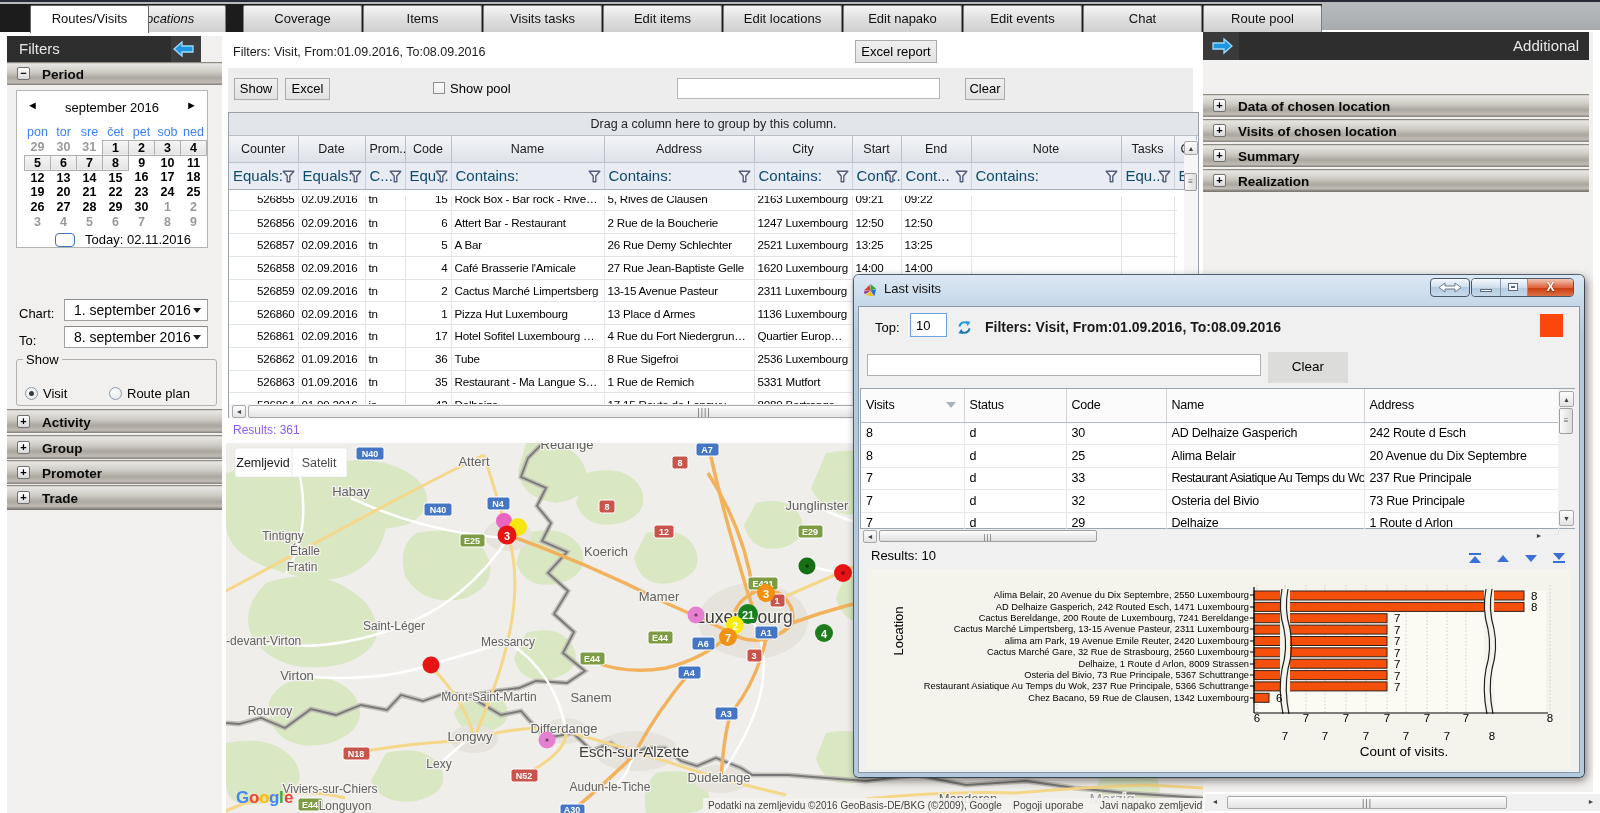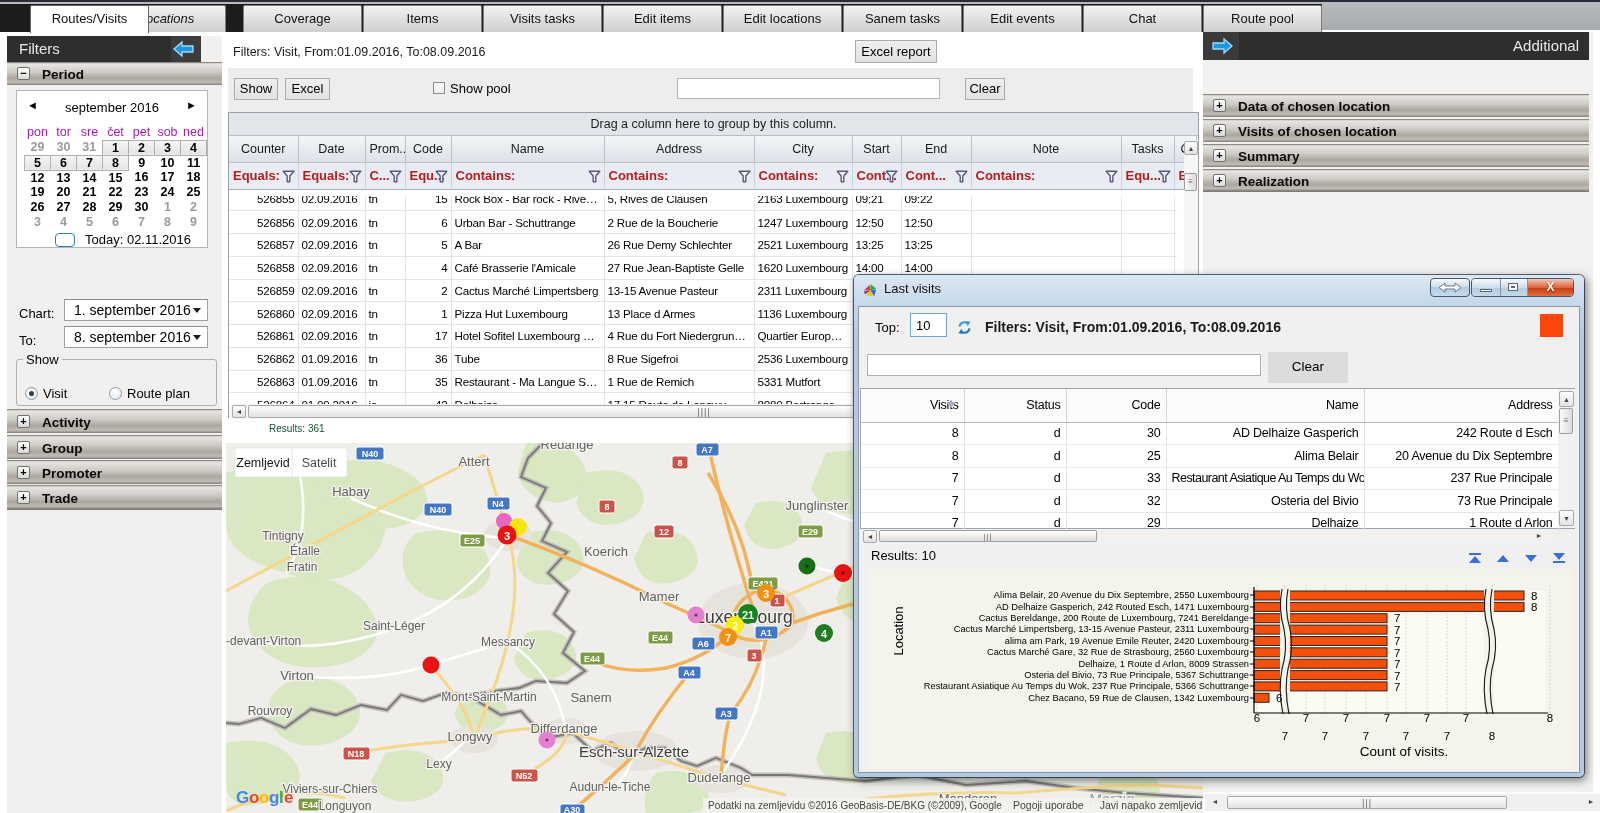--- a/index.html
+++ b/index.html
@@ -28,21 +28,21 @@
   font-size:11px; line-height:11px; text-align:center; color:#000; font-weight:bold; }
 .secbar .t { position:absolute; left:35px; top:50%; transform:translateY(-50%);
   font-weight:bold; color:#0a0a0a; font-size:13.5px; }
 
 
 .btn { position:absolute; background:linear-gradient(180deg,#efefef,#e2e2e2);
   border:1px solid #ababab; font-size:13px; color:#000; text-align:center; }
 
 
 #cal td { width:26px; height:14.8px; text-align:center; font-size:12.5px; font-weight:bold; color:#000; padding:0; }
-#cal tr.dn td { font-size:12.5px; font-weight:normal; color:#a21caf; height:16px; }
+#cal tr.dn td { font-size:12.5px; font-weight:normal; color:#3b82f6; height:16px; }
 #cal td.o { color:#9a9a9a; }
 #cal td.bd { font-weight:bold; }
 #cal td.b { font-weight:bold; background:linear-gradient(180deg,#f6f6f6,#e4e4e4); border:1px solid #b0b0b0; border-radius:2px; }
 
 .combo { background:#fff; border:1px solid #a2a2a2; border-top-color:#8a8a8a; }
 .combo span { position:absolute; left:9px; top:2px; font-size:14px; white-space:nowrap; }
 .combo i { position:absolute; right:6px; top:8px; width:0; height:0;
   border:4.5px solid transparent; border-top:5.5px solid #1a1a1a; }
 
 .radio { width:13px; height:13px; border-radius:50%; border:1px solid #8a9aa8; background:radial-gradient(circle at 40% 35%, #fff, #dfe4e8); }
@@ -53,57 +53,57 @@
   border:1px solid #9aa0a8; background:#fff; }
 
 
 #gt { border-collapse:collapse; table-layout:fixed; width:948px; font-size:12px; }
 #dt { border-collapse:collapse; table-layout:fixed; width:948px; font-size:11.6px; letter-spacing:-0.2px; }
 #gt { position:absolute; left:0; top:23px; }
 #gt td, #dt td { padding:0 4px; white-space:nowrap; overflow:hidden; color:#000; }
 #dt td { padding:0 3px; }
 #gt tr.hd td { background:linear-gradient(180deg,#f3f5f8,#dde1e8); border-right:1px solid #bac0c9; border-bottom:1px solid #bac0c9; text-align:center; font-size:12.5px; color:#1a1a1a; height:26px; }
 #gt tr.fl td { background:#e9ecf2; border-right:1px solid #cdd2da; border-bottom:1px solid #aab0ba; position:relative; height:27px; }
-#gt tr.fl td span { font-size:13px; color:#b91c1c;font-weight:bold; }
+#gt tr.fl td span { font-size:15px; color:#0c4a6e; }
 #gt tr.fl td .fn { position:absolute; right:3px; top:7px; }
 #dt td { height:22.8px; border-right:1px solid #e2e4e9; border-bottom:1px solid #e2e4e9; text-overflow:ellipsis; }
 #gt td.r, #dt td.r { text-align:right; }
 .sbtn { position:absolute; left:2px; width:16px; height:16px; background:linear-gradient(180deg,#fdfdfd,#e3e3e3);
   border:1px solid #a8a8a8; border-radius:2px; font-size:7px; color:#444; text-align:center; line-height:15px; }
 .sbtn.h { width:14px; height:13px; line-height:12px; }
 
 
 #rightpanel { position:absolute; left:1203px; top:32px; width:390px; height:760px; background:#f2f1ef; }
 
 
 #dialog { position:absolute; left:854px; top:275px; width:730px; height:502px;
   border-radius:5px;
   background:linear-gradient(180deg,#dce8f4,#bdd2e6 40px,#b3cade 60px,#b3cade);
   box-shadow:2px 3px 10px rgba(0,0,0,0.55), 0 0 0 1px #5a6b7d;
   z-index:20; }
 #dlgbody { position:absolute; left:4px; top:31px; width:722px; height:467px; background:#f0f0f0;
   border:1px solid #8a97a5;padding-left:44px; }
-#lt { border-collapse:collapse; table-layout:fixed; width:697px; font-size:12.5px;text-align:right; }
+#lt { border-collapse:collapse; table-layout:fixed; width:697px; font-size:12.5px; }
 #lt td { letter-spacing:-0.2px; padding:0 5px; white-space:nowrap; overflow:hidden; height:22.5px; color:#000; border-right:1px solid #e4e4e4; border-bottom:1px solid #e8e8e8; }
 #lt tr.hd td { height:33px; background:#fbfbfb; border-right:1px solid #d4d4d4; border-bottom:1px solid #b4bac2; font-size:12.5px; position:relative; }
 #lt .st { position:absolute; right:8px; top:13px; width:0; height:0; border:5px solid transparent; border-top:6px solid #aab4be; }
 </style>
 </head>
 <body>
 
 <div id="tabbar">
   <div id="tabdark"></div>
   <div class="tab active" style="left:2px;">Routes/Visits</div>
   <div class="tab" style="left:107px;font-style:italic;">Locations</div>
   <div class="tab" style="left:243px;">Coverage</div>
   <div class="tab" style="left:363px;">Items</div>
   <div class="tab" style="left:483px;">Visits tasks</div>
   <div class="tab" style="left:603px;">Edit items</div>
   <div class="tab" style="left:723px;">Edit locations</div>
-  <div class="tab" style="left:843px;">Sanem tasks</div>
+  <div class="tab" style="left:843px;">Edit napako</div>
   <div class="tab" style="left:963px;">Edit events</div>
   <div class="tab" style="left:1083px;">Chat</div>
   <div class="tab" style="left:1203px;">Route pool</div>
 </div>
 
 <div id="leftpanel">
 
   <div class="abs darkhdr" style="left:0; top:0; width:194px; height:26px;">
     <span style="position:absolute; left:12px; top:4px; font-size:15px;">Filters</span>
     <div class="abs" style="right:0; top:0; width:30px; height:26px; background:#3c3c3c;"></div>
@@ -339,21 +339,21 @@
             <td>09:22</td>
             <td></td>
             <td></td>
             <td></td>
           </tr>
     <tr>
             <td class="r">526856</td>
             <td>02.09.2016</td>
             <td>tn</td>
             <td class="r">6</td>
-            <td>Urban Bar - Schuttrange</td>
+            <td>Attert Bar - Restaurant</td>
             <td>2 Rue de la Boucherie</td>
             <td>1247 Luxembourg</td>
             <td>12:50</td>
             <td>12:50</td>
             <td></td>
             <td></td>
             <td></td>
           </tr>
     <tr>
             <td class="r">526857</td>
@@ -476,21 +476,21 @@
     <div class="abs" style="top:33px; left:0px; width:13px; height:18px; background:linear-gradient(90deg,#fafafa,#dcdcdc); border:1px solid #9e9e9e; border-radius:2px; text-align:center; font-size:8px; color:#666; line-height:16px;">≡</div>
     <div class="sbtn" style="left:0; bottom:1px; width:14px; height:14px; line-height:13px;">▼</div>
   </div>
 
   <div class="abs" style="left:0; top:291px; width:952px; height:15px; background:#f6f6f6;">
     <div class="sbtn h" style="left:3px; top:1px;">◄</div>
     <div class="abs" style="left:19px; top:1px; width:912px; height:13px; background:linear-gradient(180deg,#fdfdfd,#e3e3e3); border:1px solid #a8a8a8; border-radius:2px; text-align:center; font-size:9px; color:#666; line-height:12px; letter-spacing:1px;">||||</div>
     <div class="sbtn h" style="left:936px; top:1px; background:none; border:none;">►</div>
   </div>
 </div>
-<div class="abs" style="left:233px; top:423px; font-size:10px; color:#14532d;margin-left:36px;">Results: 361</div>
+<div class="abs" style="left:233px; top:423px; font-size:12px; color:#8b5cf6;">Results: 361</div>
 
 <div id="rightpanel">
   <div class="abs darkhdr" style="left:0; top:0; width:386px; height:28px;">
     <div class="abs" style="left:0; top:0; width:36px; height:28px; background:#3a3a3a;"></div>
     <svg class="abs" style="left:6px; top:4px;" width="26" height="20" viewBox="0 0 26 20">
       <path d="M15 3 L15 7 L4 7 L4 13 L15 13 L15 17 L23 10 Z" fill="#1f97e0" stroke="#9fdcfc" stroke-width="1.3"></path>
     </svg>
     <span style="position:absolute; right:10px; top:5px; font-size:15px;">Additional</span>
   </div>
   <div class="secbar" style="position:absolute; left:0; top:62px; width:386px; height:23px;">

